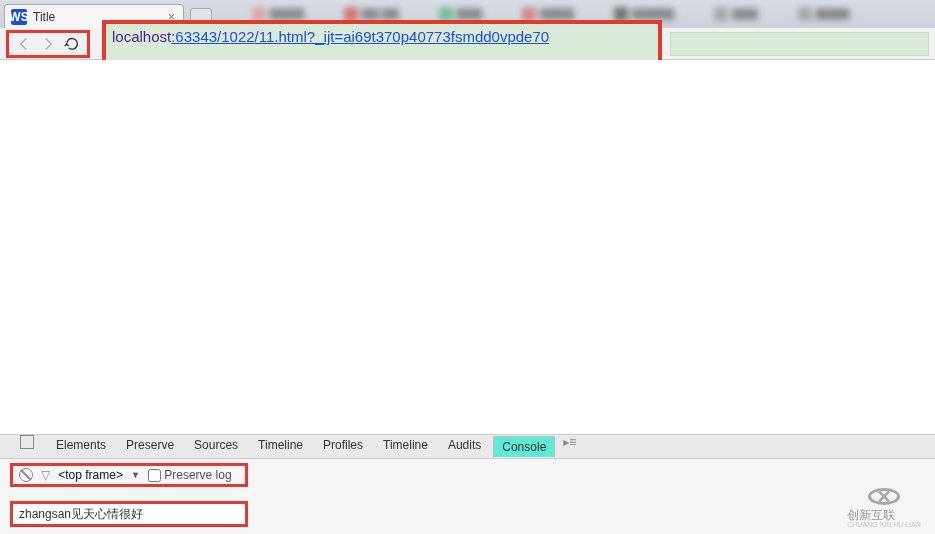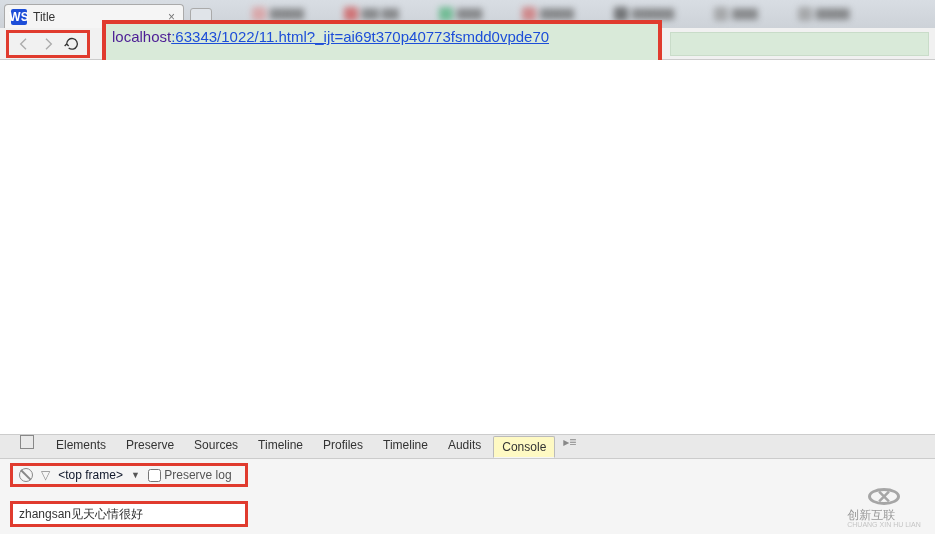--- a/index.html
+++ b/index.html
@@ -27,21 +27,21 @@
   .urlrest { flex:1; height:24px; margin-left:8px; background:#d9ead9; border:1px solid #c9dcc9; }
 
   
   .page { position:absolute; top:60px; left:0; right:0; bottom:100px; background:#fff; }
 
   
   .devtools { position:absolute; bottom:0; left:0; right:0; height:100px; background:#f5f5f5; border-top:1px solid #ccc; font-size:12px; color:#555; }
   .dt-tabs { height:24px; background:#e9e9e9; border-bottom:1px solid #ccc; display:flex; align-items:flex-start; padding:0 20px; gap:4px; }
   .dt-tabs .dock { width:14px; height:14px; border:1px solid #888; margin-right:10px; }
   .dt-tabs .tabitem { padding:3px 8px; cursor:pointer; color:#333; }
-  .dt-tabs .tabitem.active { border:1px solid #bbb; border-bottom:1px solid #f5f5f5; background:#fef9c3; border-radius:2px 2px 0 0; position:relative; top:1px; }
+  .dt-tabs .tabitem.active { border:1px solid #bbb; border-bottom:1px solid #f5f5f5; background:#5eead4; border-radius:2px 2px 0 0; position:relative; top:1px; }
   .dt-tabs .drawer { margin-left:4px; color:#888; cursor:pointer; }
 
   .redbox { border:3px solid #e03b2e; position:absolute; }
   .console-bar { left:10px; top:28px; width:238px; height:24px; display:flex; align-items:center; gap:8px; padding:0 6px; font-size:12px; }
   .console-bar .clear { width:14px; height:14px; border:1.5px solid #888; border-radius:50%; position:relative; }
   .console-bar .clear::after { content:""; position:absolute; width:14px; height:1.5px; background:#888; top:5px; left:-1px; transform:rotate(45deg);}
   .console-bar .filter { color:#888; }
   .console-bar .dd { color:#0f172a; }
   .console-bar input[type=checkbox]{ vertical-align:middle; }
 

